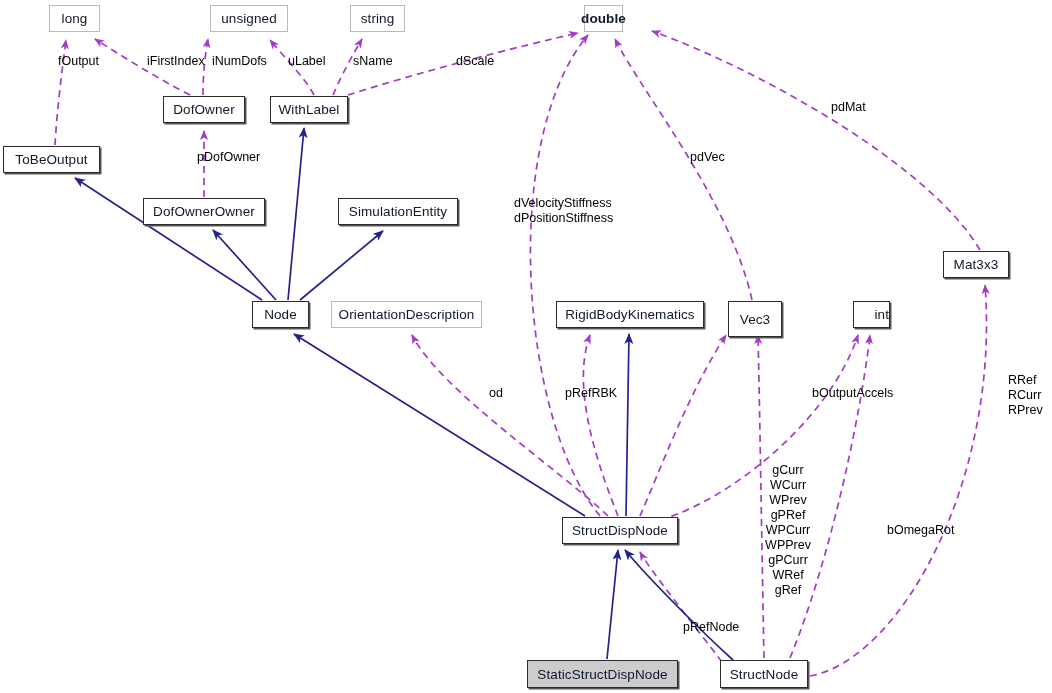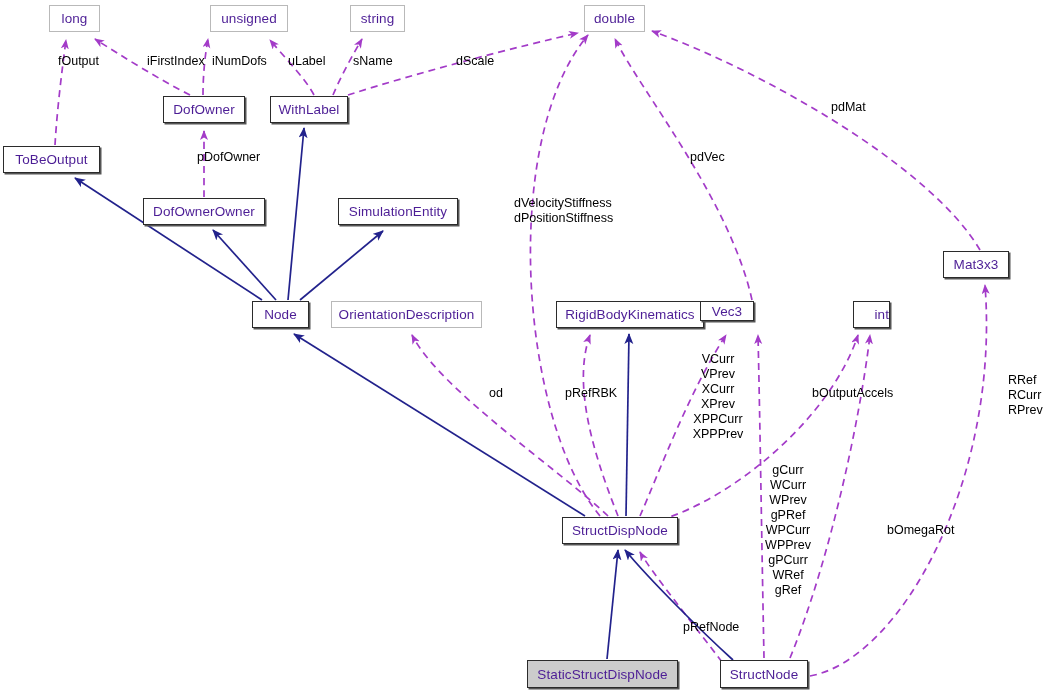--- a/index.html
+++ b/index.html
@@ -10,21 +10,21 @@
     background:#ffffff;
     font-family:"Liberation Sans","DejaVu Sans",sans-serif;
     overflow:hidden;
   }
   #edges{position:absolute;left:0;top:0;width:1052px;height:693px;}
   .node{
     position:absolute;
     box-sizing:border-box;
     display:flex;align-items:center;justify-content:center;
     font-size:13.5px;
-    color:#4c1d95;
+    color:#0f172a;
     white-space:nowrap;
     letter-spacing:0.1px;
     background:#ffffff;
     z-index:5;
   }
   
   .node.solid{border:1px solid #2b2b2b;box-shadow:1.5px 1.5px 0 0 #555;}
   
   .node.light{border:1px solid #b9b9b9;}
   
@@ -115,21 +115,21 @@
 
   <div class="node light" style="left:49px;top:5px;width:51px;height:27px;">
     <span>long</span>
   </div>
   <div class="node light" style="left:210px;top:5px;width:78px;height:27px;">
     <span>unsigned</span>
   </div>
   <div class="node light" style="left:350px;top:5px;width:55px;height:27px;">
     <span>string</span>
   </div>
-  <div class="node light" style="left:584px;top:5px;width:61px;height:27px;">
+  <div class="node light" style="left:584px;top:5px;width:39px;height:27px;font-weight:bold;">
     <span>double</span>
   </div>
   <div class="node solid" style="left:163px;top:96px;width:82px;height:27px;">
     <span>DofOwner</span>
   </div>
   <div class="node solid" style="left:270px;top:96px;width:78px;height:27px;">
     <span>WithLabel</span>
   </div>
   <div class="node solid" style="left:3px;top:146px;width:97px;height:27px;">
     <span>ToBeOutput</span>
@@ -145,21 +145,21 @@
   </div>
   <div class="node solid" style="left:252px;top:301px;width:57px;height:27px;">
     <span>Node</span>
   </div>
   <div class="node solid" style="left:556px;top:301px;width:148px;height:27px;">
     <span>RigidBodyKinematics</span>
   </div>
   <div class="node light" style="left:331px;top:301px;width:151px;height:27px;">
     <span>OrientationDescription</span>
   </div>
-  <div class="node solid" style="left:700px;top:301px;width:54px;height:20px;">
+  <div class="node solid" style="left:728px;top:301px;width:54px;height:36px;">
     <span>Vec3</span>
   </div>
   <div class="node solid" style="left:853px;top:301px;width:37px;height:27px;justify-content:flex-end;">
     <span>int</span>
   </div>
   <div class="node solid" style="left:562px;top:517px;width:116px;height:27px;">
     <span>StructDispNode</span>
   </div>
   <div class="node focus" style="left:527px;top:660px;width:151px;height:28px;">
     <span>StaticStructDispNode</span>
@@ -174,26 +174,20 @@
   <div class="edge-label" style="left:288px;top:54px;">uLabel</div>
   <div class="edge-label" style="left:353px;top:54px;">sName</div>
   <div class="edge-label" style="left:456px;top:54px;">dScale</div>
   <div class="edge-label" style="left:831px;top:100px;">pdMat</div>
   <div class="edge-label" style="left:197px;top:150px;">pDofOwner</div>
   <div class="edge-label" style="left:690px;top:150px;">pdVec</div>
   <div class="edge-label" style="left:514px;top:196px;">dVelocityStiffness
 dPositionStiffness</div>
   <div class="edge-label" style="left:489px;top:386px;">od</div>
   <div class="edge-label" style="left:565px;top:386px;">pRefRBK</div>
-  <div class="edge-label center" style="left:686px;top:352px;width:64px;">VCurr
-VPrev
-XCurr
-XPrev
-XPPCurr
-XPPPrev</div>
   <div class="edge-label" style="left:812px;top:386px;">bOutputAccels</div>
   <div class="edge-label" style="left:1008px;top:373px;">RRef
 RCurr
 RPrev</div>
   <div class="edge-label center" style="left:756px;top:463px;width:64px;">gCurr
 WCurr
 WPrev
 gPRef
 WPCurr
 WPPrev

